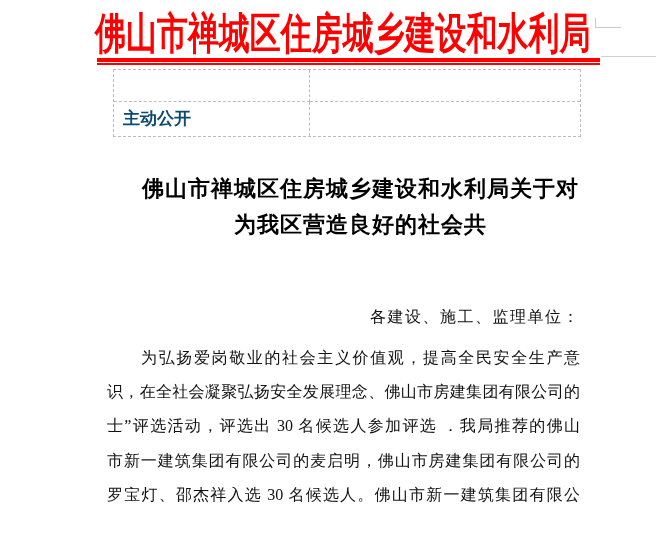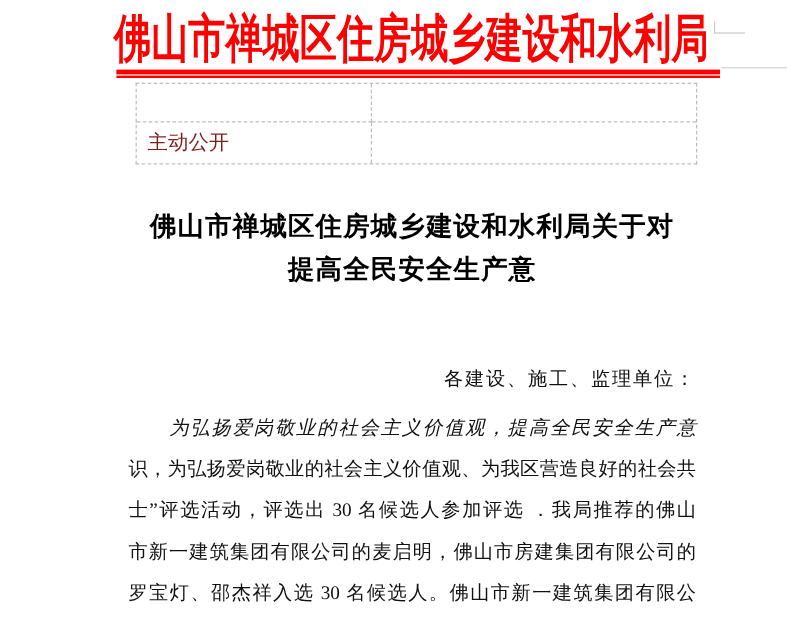--- a/index.html
+++ b/index.html
@@ -35,46 +35,46 @@
     border:1px dashed #bdbdbd;
     display:grid;
     grid-template-columns:196px 1fr;
     grid-template-rows:32px 34px;
     font-family:"Liberation Sans","DejaVu Sans",sans-serif;
   }
   .meta-cell{border-right:1px dashed #bdbdbd;border-bottom:1px dashed #bdbdbd;}
   .meta-cell.last-col{border-right:none;}
   .meta-cell.last-row{border-bottom:none;}
   .meta-cell.label{
-    font-weight:normal;font-size:17px;line-height:34px;
-    padding-left:9px;color:#7f1d1d;
+    font-weight:bold;font-size:17px;line-height:34px;
+    padding-left:9px;color:#0c4a6e;
   }
   
   .doc-title{
-    position:absolute;left:107px;top:171px;width:473px;
+    position:absolute;left:124px;top:171px;width:473px;
     text-align:center;font-weight:bold;
     font-size:22px;line-height:35.5px;letter-spacing:1px;
     color:#000000;
   }
   
   .salutation{
     position:absolute;left:107px;top:305px;width:473px;
     font-size:16px;line-height:24px;letter-spacing:1.5px;text-align:right;
   }
   .paragraph{
     position:absolute;left:107px;top:341px;width:473px;
     font-size:16px;line-height:34.2px;
   }
   .para-line{
     text-align:justify;
     text-align-last:justify;
     box-sizing:border-box;
     width:473px;
   }
-  .para-line.indent{padding-left:34px;font-style:italic;}
+  .para-line.indent{padding-left:34px;}
 </style>
 </head>
 <body>
 
 <div class="page">
 
   <div class="agency-header">佛山市禅城区住房城乡建设和水利局</div>
 
   <div class="red-rule"></div>
 
@@ -84,26 +84,26 @@
 
   <div class="meta-table">
     <div class="meta-cell"></div>
     <div class="meta-cell last-col"></div>
     <div class="meta-cell last-row label">主动公开</div>
     <div class="meta-cell last-col last-row"></div>
   </div>
 
   <div class="doc-title">
     <div>佛山市禅城区住房城乡建设和水利局关于对</div>
-    <div>提高全民安全生产意</div>
+    <div>为我区营造良好的社会共</div>
   </div>
 
   <div class="salutation">各建设、施工、监理单位：</div>
 
   <div class="paragraph">
     <div class="para-line indent">为弘扬爱岗敬业的社会主义价值观，提高全民安全生产意</div>
-    <div class="para-line">识，为弘扬爱岗敬业的社会主义价值观、为我区营造良好的社会共</div>
+    <div class="para-line">识，在全社会凝聚弘扬安全发展理念、佛山市房建集团有限公司的</div>
     <div class="para-line">士”评选活动，评选出 30 名候选人参加评选 ．我局推荐的佛山</div>
     <div class="para-line">市新一建筑集团有限公司的麦启明，佛山市房建集团有限公司的</div>
     <div class="para-line">罗宝灯、邵杰祥入选 30 名候选人。佛山市新一建筑集团有限公</div>
   </div>
 
 </div>
 
 </body></html>

